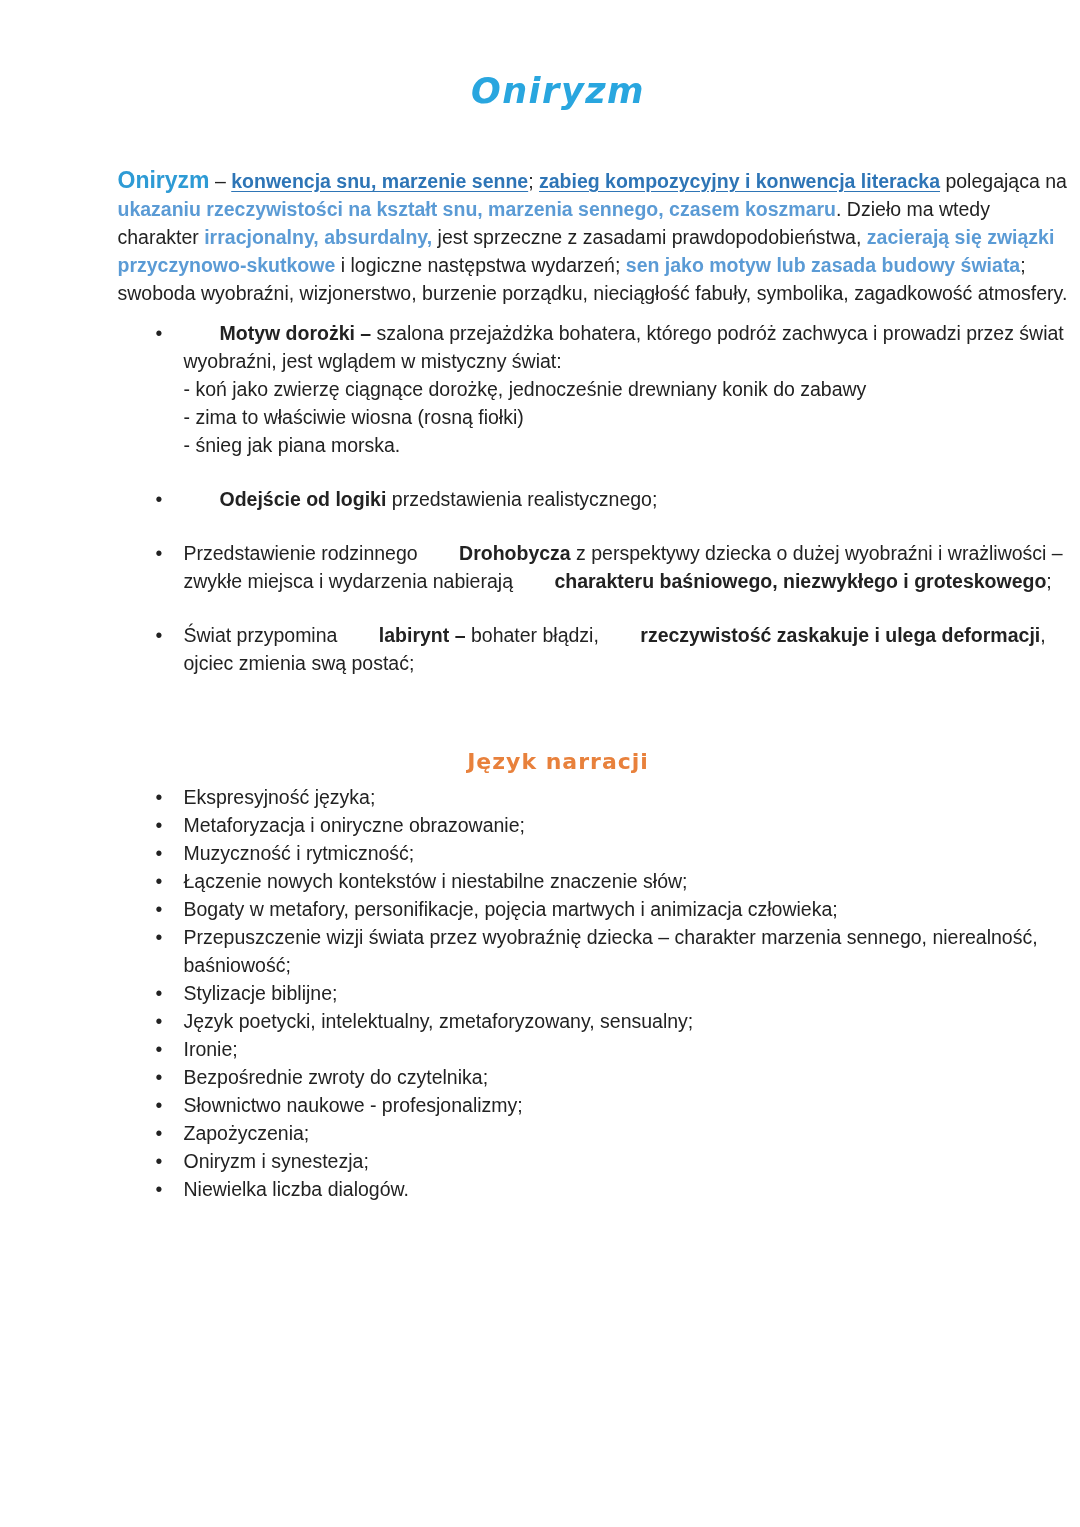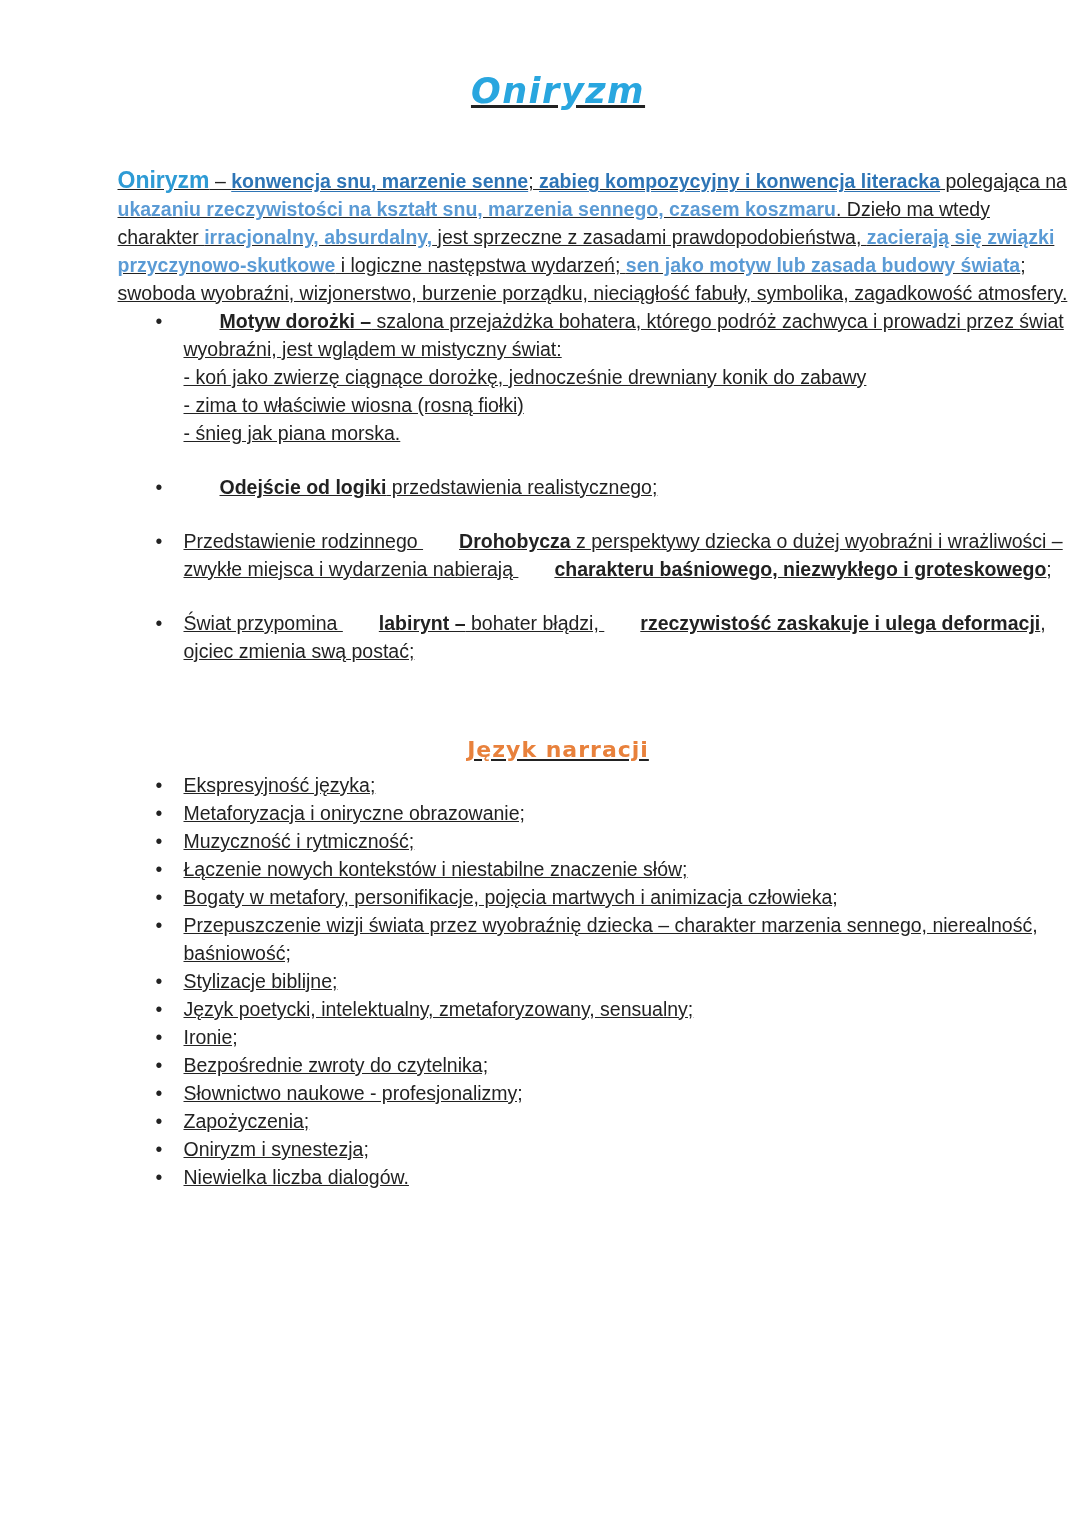--- a/index.html
+++ b/index.html
@@ -7,35 +7,34 @@
     width: 973px;
     min-height: 1527px;
     margin: 0 auto;
     box-sizing: border-box;
     padding: 70px 28px 60px 64px;
     background: #ffffff;
     font-family: "Liberation Sans", sans-serif;
     font-size: 19.5px;
     line-height: 28px;
     color: #222222;
-    text-decoration: underline;
   }
   .title-main {
     margin: 0;
     text-align: center;
     font-family: "DejaVu Sans", sans-serif;
     font-style: italic;
     font-weight: 600;
     font-size: 35px;
     line-height: 42px;
     letter-spacing: 1.5px;
     color: #29A6DF;
   }
   .intro {
-    margin: 54px 0 0 0;
+    margin: 54px 0 12px 0;
     width: 952px;
   }
   .seg-plain { color: #222222; }
   .seg-brand {
     color: #2E9BD5;
     font-weight: 700;
     font-size: 23px;
   }
   .seg-link {
     color: #2E75B6;

